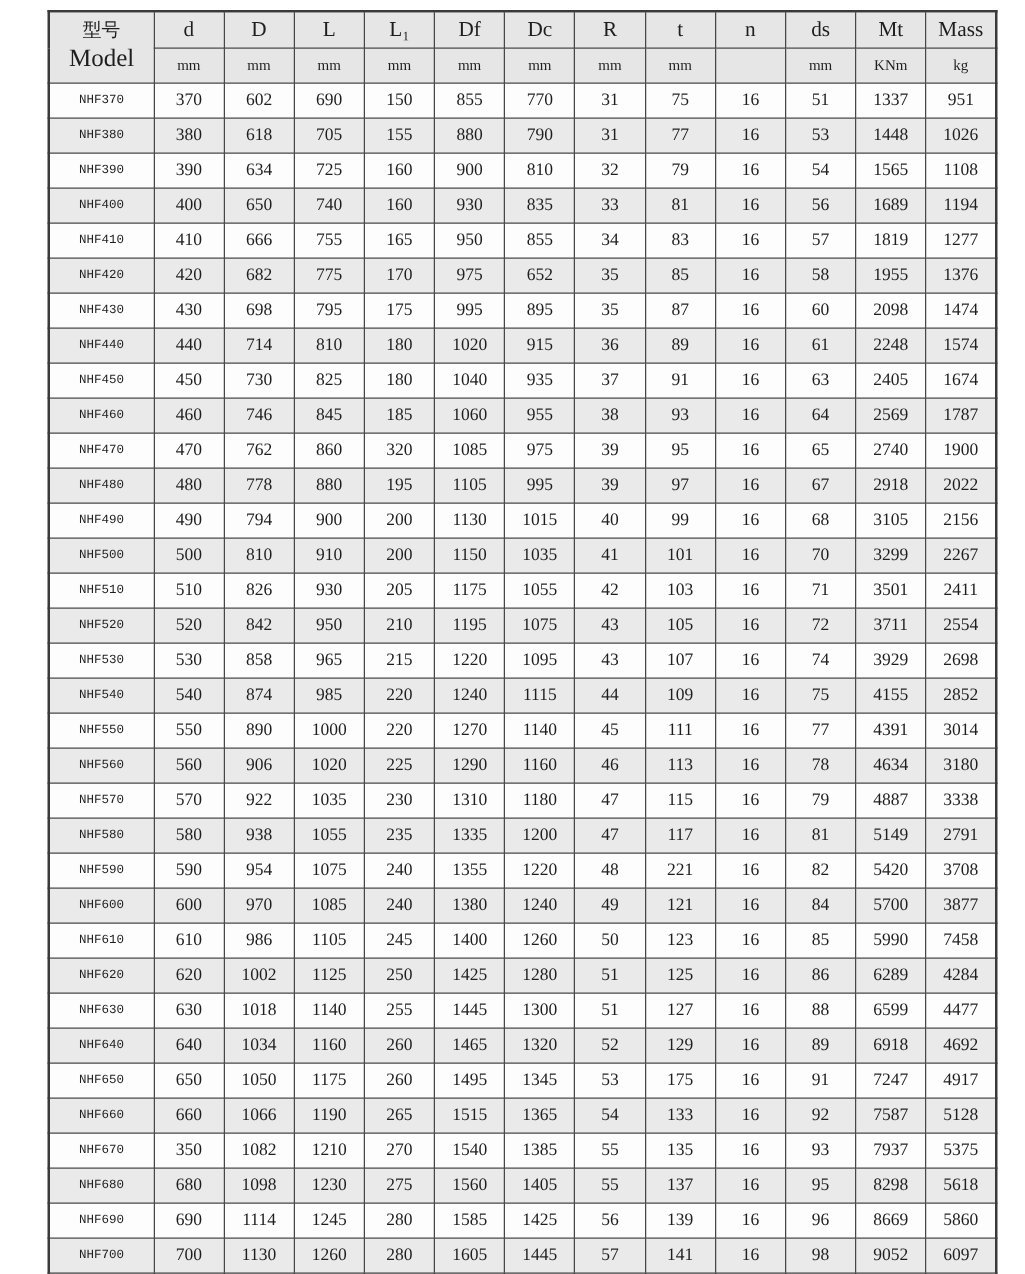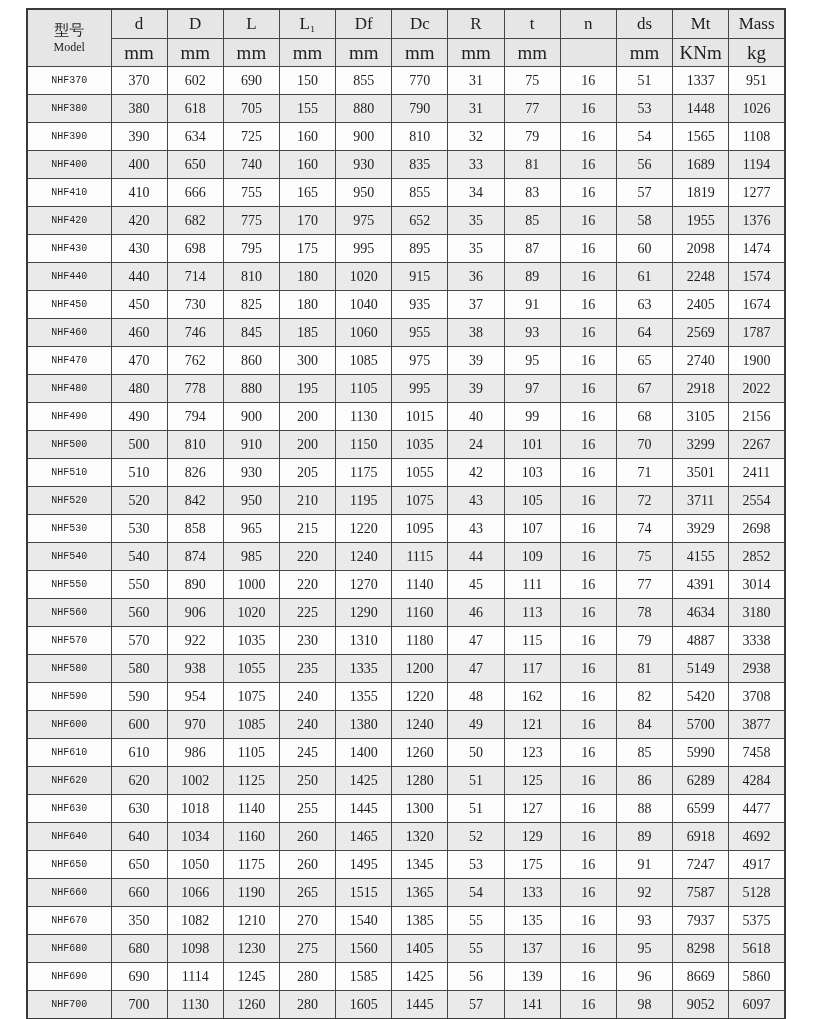--- a/index.html
+++ b/index.html
@@ -5,21 +5,21 @@
   html, body {
     margin: 0;
     padding: 0;
     background: #ffffff;
     font-family: "Liberation Serif", "DejaVu Serif", serif;
   }
   .page {
     width: 820px;
     height: 1019px;
     box-sizing: border-box;
-    padding: 8px 30px 6px 26px;
+    padding: 8px 30px 6px 38px;
     background: #ffffff;
   }
   table.spec {
     border-collapse: collapse;
     table-layout: fixed;
     width: 760px;
     border: 2px solid #3a3a3a;
     color: #1e1e1e;
   }
   table.spec th, table.spec td {
@@ -33,28 +33,28 @@
   thead th {
     background: #e6e6e6;
     font-weight: normal;
   }
   th.col-label {
     height: 28px;
     font-size: 17px;
   }
   th.col-unit {
     height: 27px;
-    font-size: 19px;
+    font-size: 12px;
   }
   th.model-head {
     font-size: 16px;
     line-height: 1.25;
   }
   th.model-head .cn { font-size: 15px; }
-  th.model-head .en { font-size: 12px; }
+  th.model-head .en { font-size: 20px; }
   tbody td {
     height: 27px;
     font-size: 14px;
   }
   tbody td.model-cell {
     font-size: 10px;
     font-family: Liberation Mono, monospace;
   }
   tbody tr:nth-child(odd)  { background: #fdfdfd; }
   tbody tr:nth-child(even) { background: #eaeaea; }
@@ -251,21 +251,21 @@
           <td>16</td>
           <td>64</td>
           <td>2569</td>
           <td>1787</td>
         </tr>
         <tr>
           <td class="model-cell">NHF470</td>
           <td>470</td>
           <td>762</td>
           <td>860</td>
-          <td>300</td>
+          <td>320</td>
           <td>1085</td>
           <td>975</td>
           <td>39</td>
           <td>95</td>
           <td>16</td>
           <td>65</td>
           <td>2740</td>
           <td>1900</td>
         </tr>
         <tr>
@@ -299,21 +299,21 @@
           <td>2156</td>
         </tr>
         <tr>
           <td class="model-cell">NHF500</td>
           <td>500</td>
           <td>810</td>
           <td>910</td>
           <td>200</td>
           <td>1150</td>
           <td>1035</td>
-          <td>24</td>
+          <td>41</td>
           <td>101</td>
           <td>16</td>
           <td>70</td>
           <td>3299</td>
           <td>2267</td>
         </tr>
         <tr>
           <td class="model-cell">NHF510</td>
           <td>510</td>
           <td>826</td>
@@ -424,32 +424,32 @@
           <td>938</td>
           <td>1055</td>
           <td>235</td>
           <td>1335</td>
           <td>1200</td>
           <td>47</td>
           <td>117</td>
           <td>16</td>
           <td>81</td>
           <td>5149</td>
-          <td>2938</td>
+          <td>2791</td>
         </tr>
         <tr>
           <td class="model-cell">NHF590</td>
           <td>590</td>
           <td>954</td>
           <td>1075</td>
           <td>240</td>
           <td>1355</td>
           <td>1220</td>
           <td>48</td>
-          <td>162</td>
+          <td>221</td>
           <td>16</td>
           <td>82</td>
           <td>5420</td>
           <td>3708</td>
         </tr>
         <tr>
           <td class="model-cell">NHF600</td>
           <td>600</td>
           <td>970</td>
           <td>1085</td>

